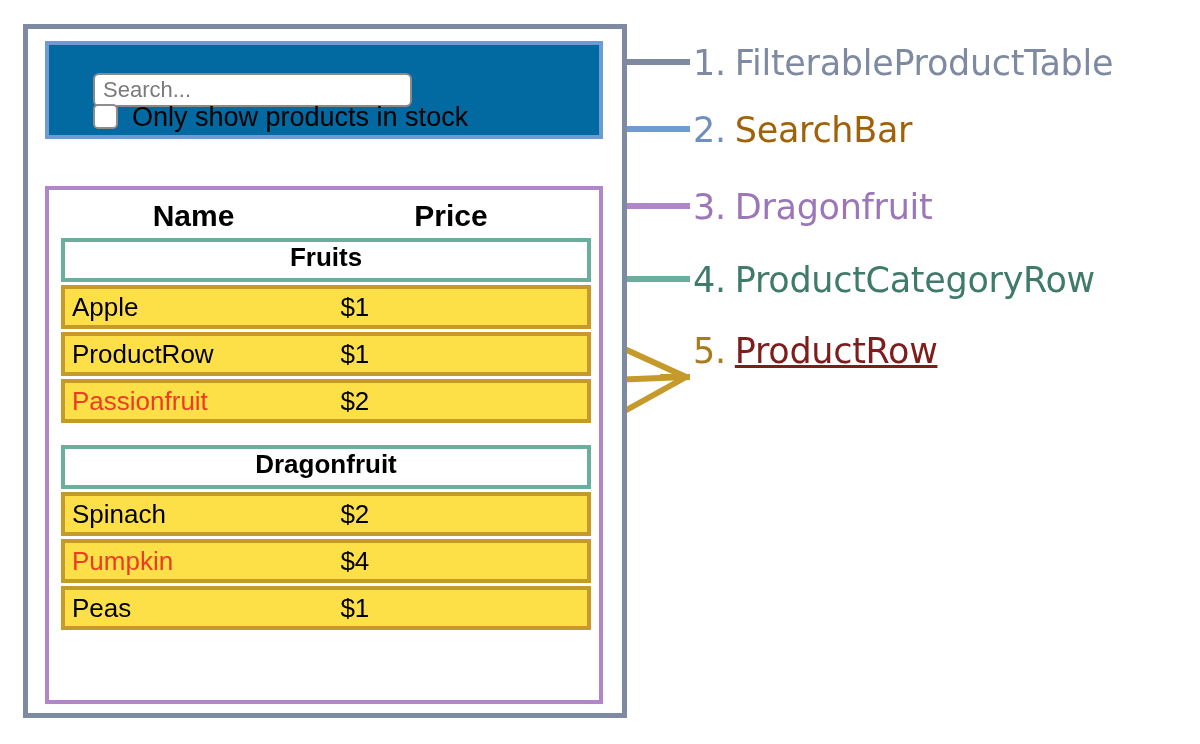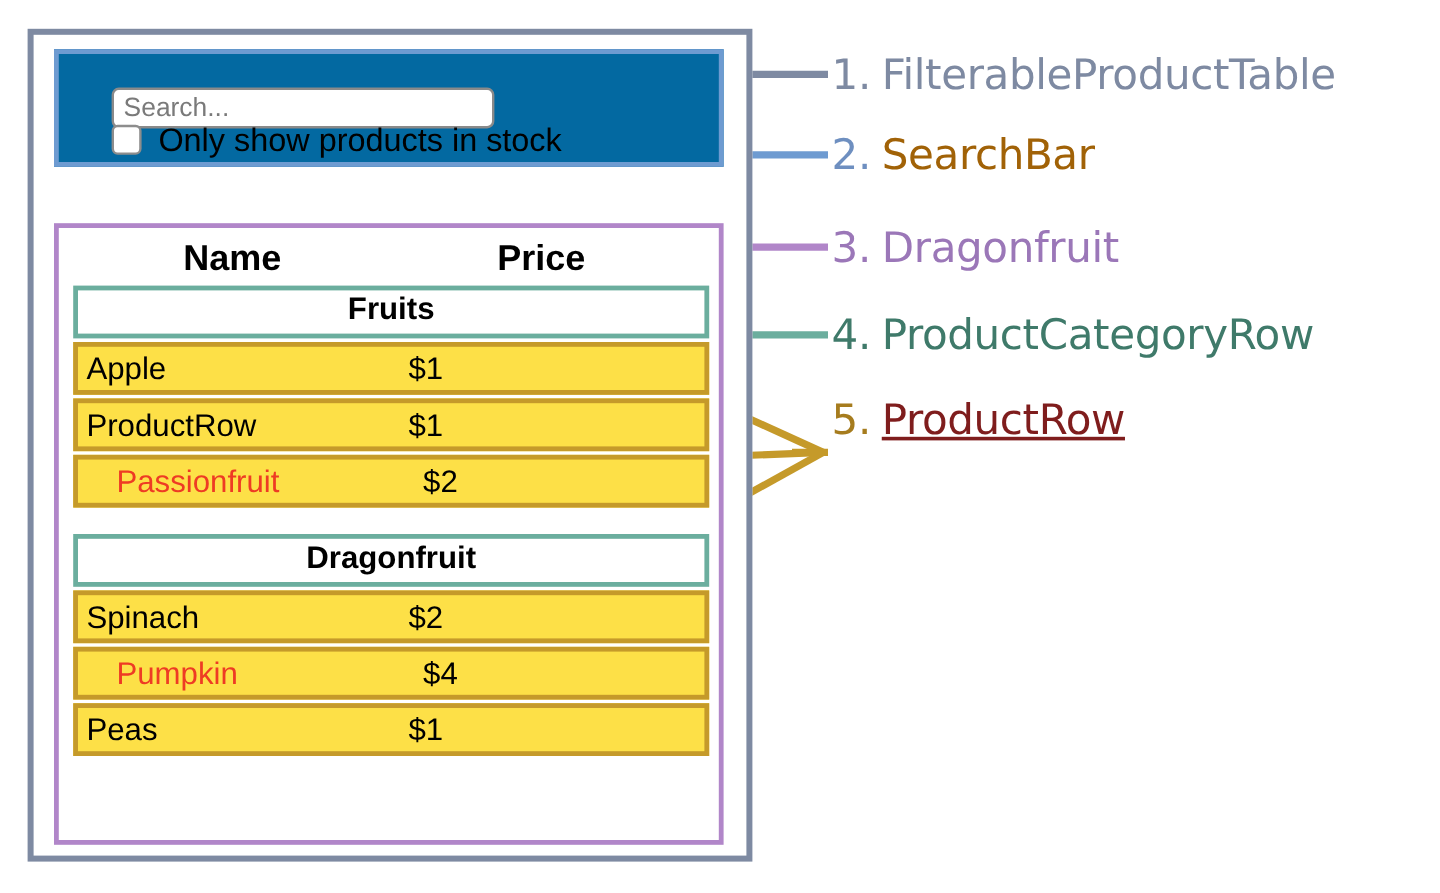--- a/index.html
+++ b/index.html
@@ -159,21 +159,21 @@
     background: #fde047;
     margin-bottom: 3px;
   }
   .product-cell {
     font-size: 26px;
     color: #000;
     font-family: "Liberation Sans", sans-serif;
     padding-left: 7px;
     white-space: nowrap;
   }
-  .product-cell.out-of-stock { color: #EE3B24; margin-left: 25px; }
+  .product-cell.out-of-stock { color: #EE3B24; }
 
   .row-gap { height: 19px; }
 
   
   .legend-item {
     position: absolute;
     display: flex;
     align-items: center;
     white-space: nowrap;
   }

